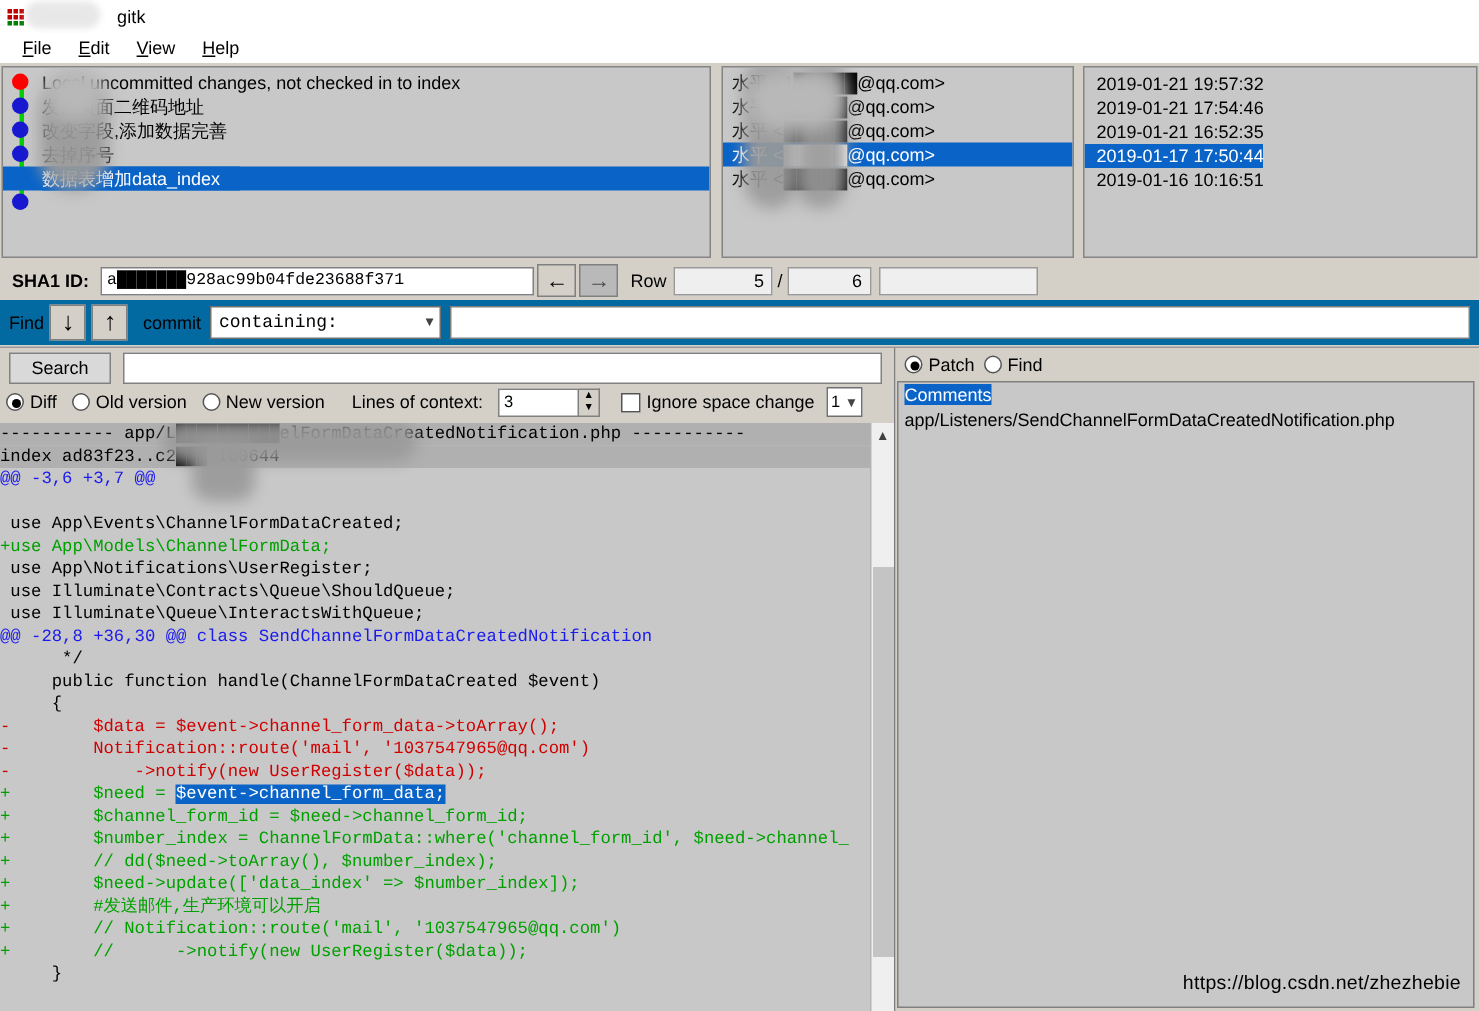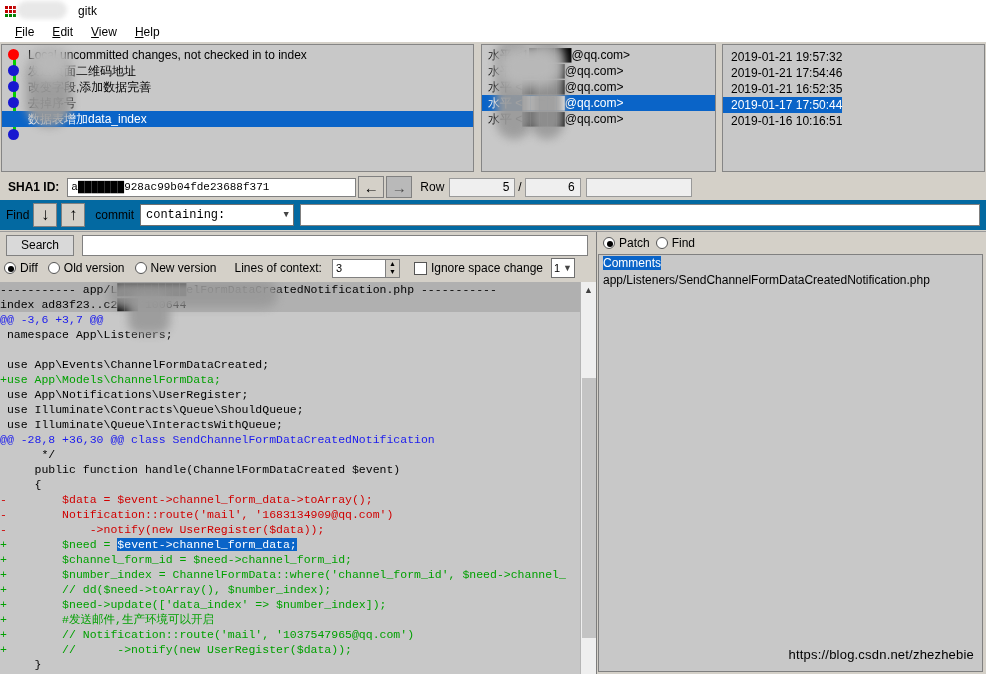--- a/index.html
+++ b/index.html
@@ -420,33 +420,32 @@
       <span>1</span>
       <span class="chev">▼</span>
     </span>
   </div>
 
   <div class="diffarea">
     <div class="diffinner">
       <div class="dline d-hdr">----------- app/L██████████elFormDataCreatedNotification.php -----------</div>
       <div class="dline d-hdr">index ad83f23..c2███ 100644</div>
       <div class="dline d-hunk">@@ -3,6 +3,7 @@</div>
-      <div class="dline d-ctx"> namespace App\Listeners;</div>
       <div class="dline d-ctx"></div>
       <div class="dline d-ctx"> use App\Events\ChannelFormDataCreated;</div>
       <div class="dline d-add">+use App\Models\ChannelFormData;</div>
       <div class="dline d-ctx"> use App\Notifications\UserRegister;</div>
       <div class="dline d-ctx"> use Illuminate\Contracts\Queue\ShouldQueue;</div>
       <div class="dline d-ctx"> use Illuminate\Queue\InteractsWithQueue;</div>
       <div class="dline d-hunk">@@ -28,8 +36,30 @@ class SendChannelFormDataCreatedNotification</div>
       <div class="dline d-ctx">      */</div>
       <div class="dline d-ctx">     public function handle(ChannelFormDataCreated $event)</div>
       <div class="dline d-ctx">     {</div>
       <div class="dline d-del">-        $data = $event-&gt;channel_form_data-&gt;toArray();</div>
-      <div class="dline d-del">-        Notification::route('mail', '1683134909@qq.com')</div>
+      <div class="dline d-del">-        Notification::route('mail', '1037547965@qq.com')</div>
       <div class="dline d-del">-            -&gt;notify(new UserRegister($data));</div>
       <div class="dline d-add"><span>+        $need = </span><span class="hl">$event-&gt;channel_form_data;</span></div>
       <div class="dline d-add">+        $channel_form_id = $need-&gt;channel_form_id;</div>
       <div class="dline d-add">+        $number_index = ChannelFormData::where('channel_form_id', $need-&gt;channel_</div>
       <div class="dline d-add">+        // dd($need-&gt;toArray(), $number_index);</div>
       <div class="dline d-add">+        $need-&gt;update(['data_index' =&gt; $number_index]);</div>
       <div class="dline d-add">+        #发送邮件,生产环境可以开启</div>
       <div class="dline d-add">+        // Notification::route('mail', '1037547965@qq.com')</div>
       <div class="dline d-add">+        //      -&gt;notify(new UserRegister($data));</div>
       <div class="dline d-ctx">     }</div>

